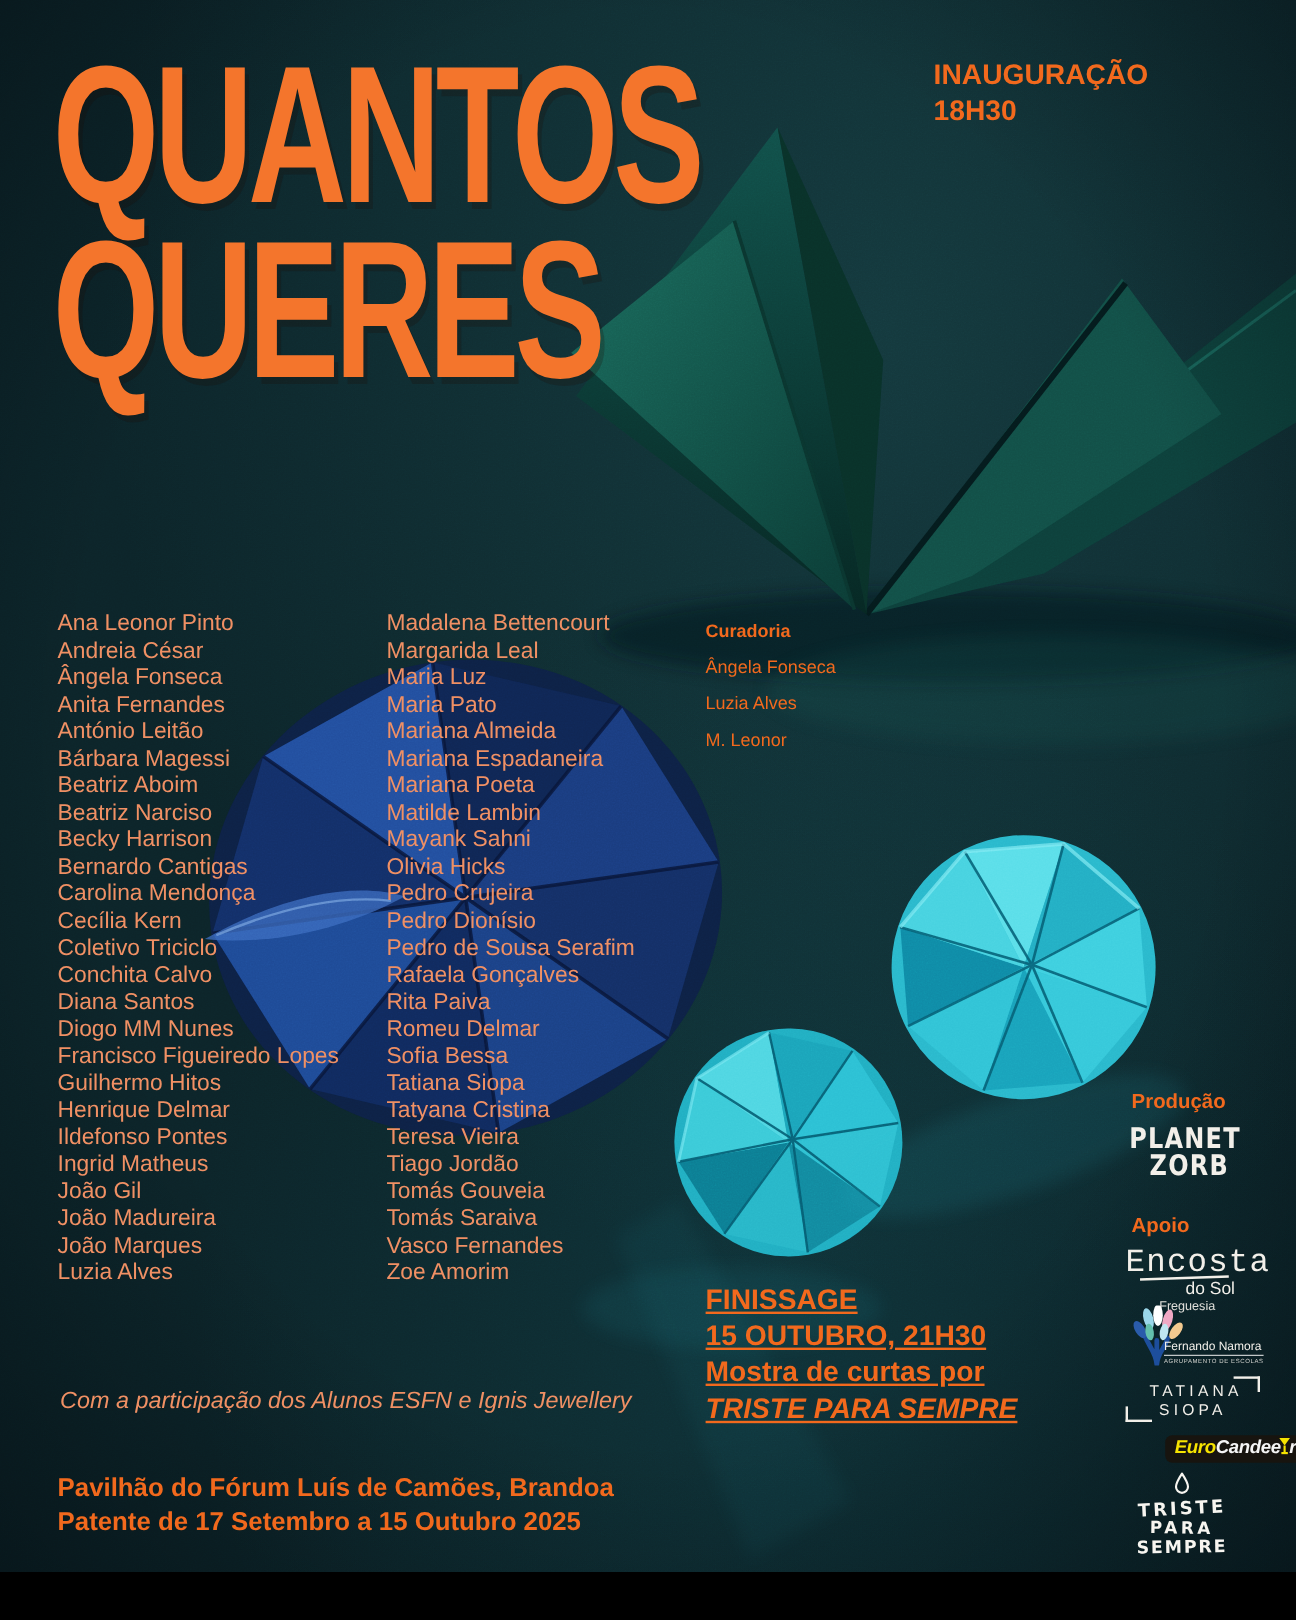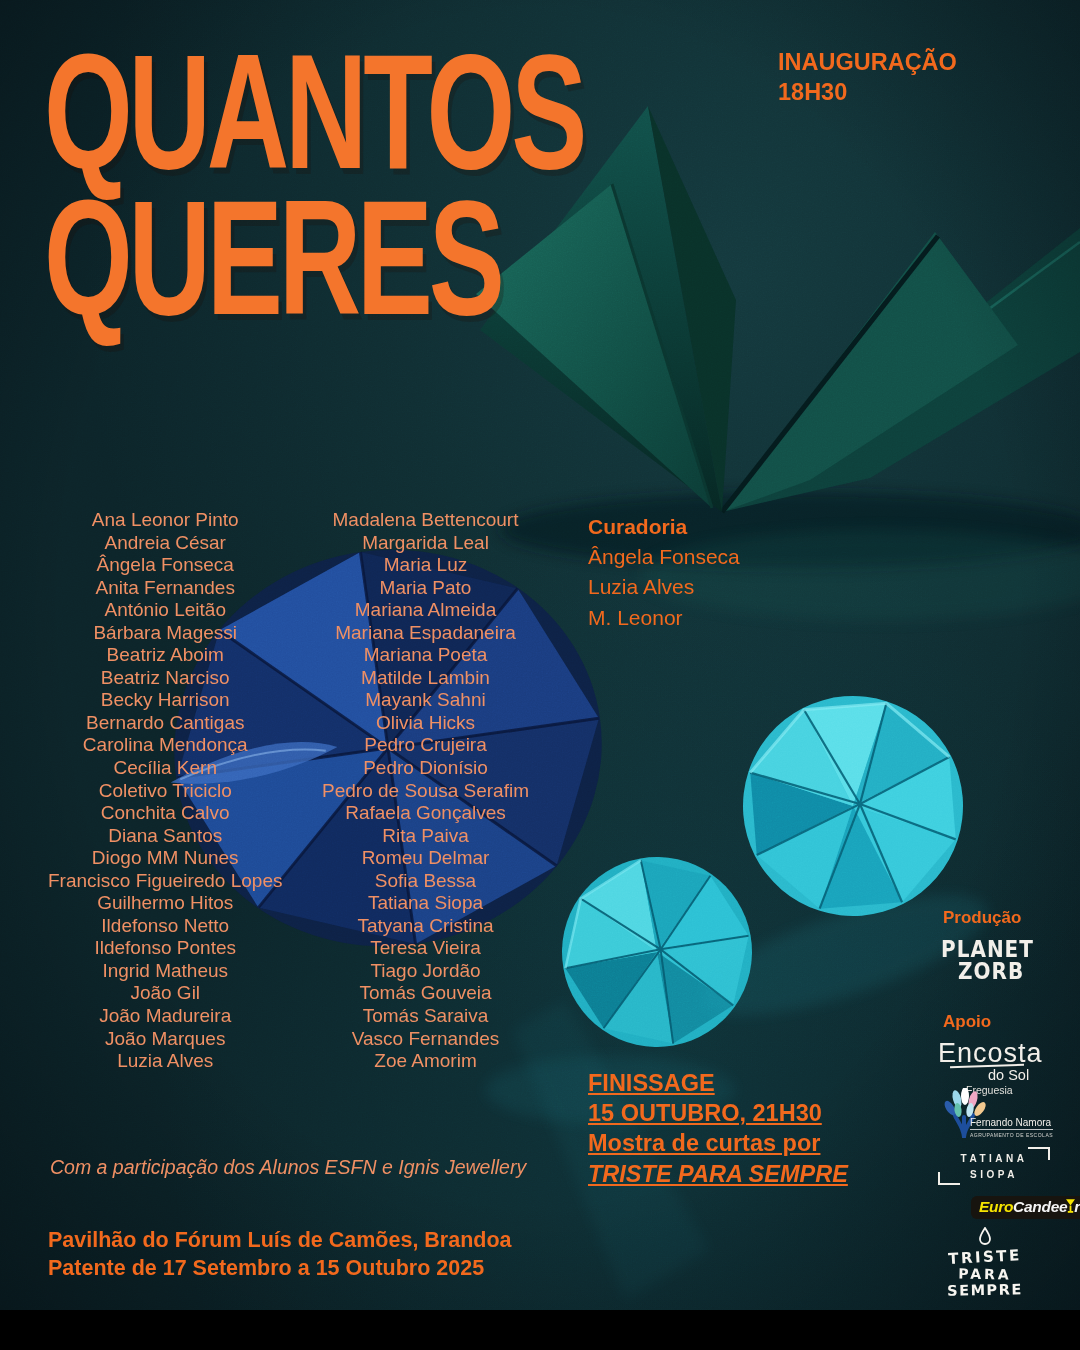--- a/index.html
+++ b/index.html
@@ -18,26 +18,26 @@
     letter-spacing:-6px; line-height:1; }
   .squeeze { display:inline-block; transform:scale(0.70,1.0); transform-origin:left top;
     text-shadow:5px 6px 0 rgba(30,10,0,0.22); }
   .tl1 { top:30px; } .tl2 { top:176px; }
 
   
   .inaug { left:778px; top:47px; color:var(--bright-orange,#f2691d);
     font-weight:bold; font-size:23.5px; line-height:30px; }
 
   
-  .col { top:509px; color:var(--salmon,#f09064); font-size:19px; line-height:22.55px; white-space:nowrap;text-align:center; }
+  .col { top:509px; color:var(--salmon,#f09064); font-size:19px; line-height:22.55px; white-space:nowrap; }
   .col1 { left:48px; } .col2 { left:322px; }
 
   
   .curation { left:588px; top:512px; color:var(--bright-orange,#f2691d);
-    font-size:21px; line-height:30.2px; white-space:nowrap; }
+    font-size:15px; line-height:30.2px; white-space:nowrap; }
   .curation .hd { font-weight:bold; }
 
   
   .finissage { left:588px; top:1068px; color:var(--bright-orange,#f2691d);
     font-weight:bold; font-size:23.5px; line-height:30.2px; white-space:nowrap;text-decoration:underline; }
   .finissage .it { font-style:italic; }
 
   .participation { left:50px; top:1156px; color:var(--salmon,#f09064);
     font-style:italic; font-size:19.5px; }
 
@@ -48,34 +48,34 @@
   .credit-label { color:var(--bright-orange,#f2691d); font-weight:bold; font-size:17px; }
   .prod-label { left:943px; top:908px; }
   .apoio-label { left:943px; top:1012px; }
 
   .planet-logo { left:941px; top:938px; color:var(--logo-white,#f2efe9);
     font-family:"DejaVu Sans", sans-serif; font-weight:bold; font-size:20px;
     line-height:19px; letter-spacing:1px; transform:scale(1,1.18); transform-origin:top left; }
   .planet-logo .z { margin-left:17px; }
 
   .encosta-logo { left:938px; top:1038px; color:var(--logo-white,#f2efe9); }
-  .encosta-logo .e1 { font-size:27px; letter-spacing:1px; }
+  .encosta-logo .e1 { font-size:27px; letter-spacing:1px;font-family:Liberation Mono, monospace; }
   .encosta-logo .rule { display:block; width:74px; height:1.5px; background:var(--logo-white,#f2efe9);
     margin:-4px 0 0 12px; transform:rotate(-2deg); }
   .encosta-logo .e2 { font-size:14.5px; margin:0 0 0 50px; }
   .encosta-logo .e3 { font-size:10.5px; margin:1px 0 0 28px; opacity:.92; }
 
   .tree-logo { left:938px; top:1088px; }
   .fn-label { left:970px; top:1117px; color:var(--logo-white,#f2efe9); }
   .fn-label .n { font-size:10px; border-bottom:1px solid rgba(240,240,240,.8); padding-bottom:1px; }
   .fn-label .s { font-size:5px; letter-spacing:.5px; margin-top:2px; opacity:.85; }
 
   .tatiana-logo { left:958px; top:1151px; width:72px; text-align:center;
-    color:var(--logo-white,#f2efe9); font-size:10px; letter-spacing:3.5px;
-    line-height:15.5px; font-weight:bold; }
+    color:var(--logo-white,#f2efe9); font-size:13px; letter-spacing:3.5px;
+    line-height:15.5px; font-weight:normal; }
   .tatiana-logo .br { position:absolute; width:22px; height:13px; }
   .tatiana-logo .br-tr { right:-20px; top:-4px; border-top:2.5px solid #f2efe9; border-right:2.5px solid #f2efe9; }
   .tatiana-logo .br-bl { left:-20px; bottom:-3px; border-left:2.5px solid #f2efe9; border-bottom:2.5px solid #f2efe9; }
 
   .euro-logo { left:931px; top:1196px; background:#17140f; border-radius:6px;
     padding:2px 8px 3px 8px; font-size:15.5px; font-weight:bold; font-style:italic;
     letter-spacing:-0.3px; white-space:nowrap;margin-left:40px; }
   .euro-logo .y { color:var(--euro-yellow,#f6e400); }
   .euro-logo .w { color:#f5f5f5; }
   .euro-logo svg { vertical-align:-2px; margin:0 -1px; }
@@ -241,21 +241,21 @@
       <div>Becky Harrison</div>
       <div>Bernardo Cantigas</div>
       <div>Carolina Mendonça</div>
       <div>Cecília Kern</div>
       <div>Coletivo Triciclo</div>
       <div>Conchita Calvo</div>
       <div>Diana Santos</div>
       <div>Diogo MM Nunes</div>
       <div>Francisco Figueiredo Lopes</div>
       <div>Guilhermo Hitos</div>
-      <div>Ildefonso Netto</div>
+      <div>Henrique Delmar</div>
       <div>Ildefonso Pontes</div>
       <div>Ingrid Matheus</div>
       <div>João Gil</div>
       <div>João Madureira</div>
       <div>João Marques</div>
       <div>Luzia Alves</div>
     </div>
   <div class="abs col col2">
       <div>Madalena Bettencourt</div>
       <div>Margarida Leal</div>

